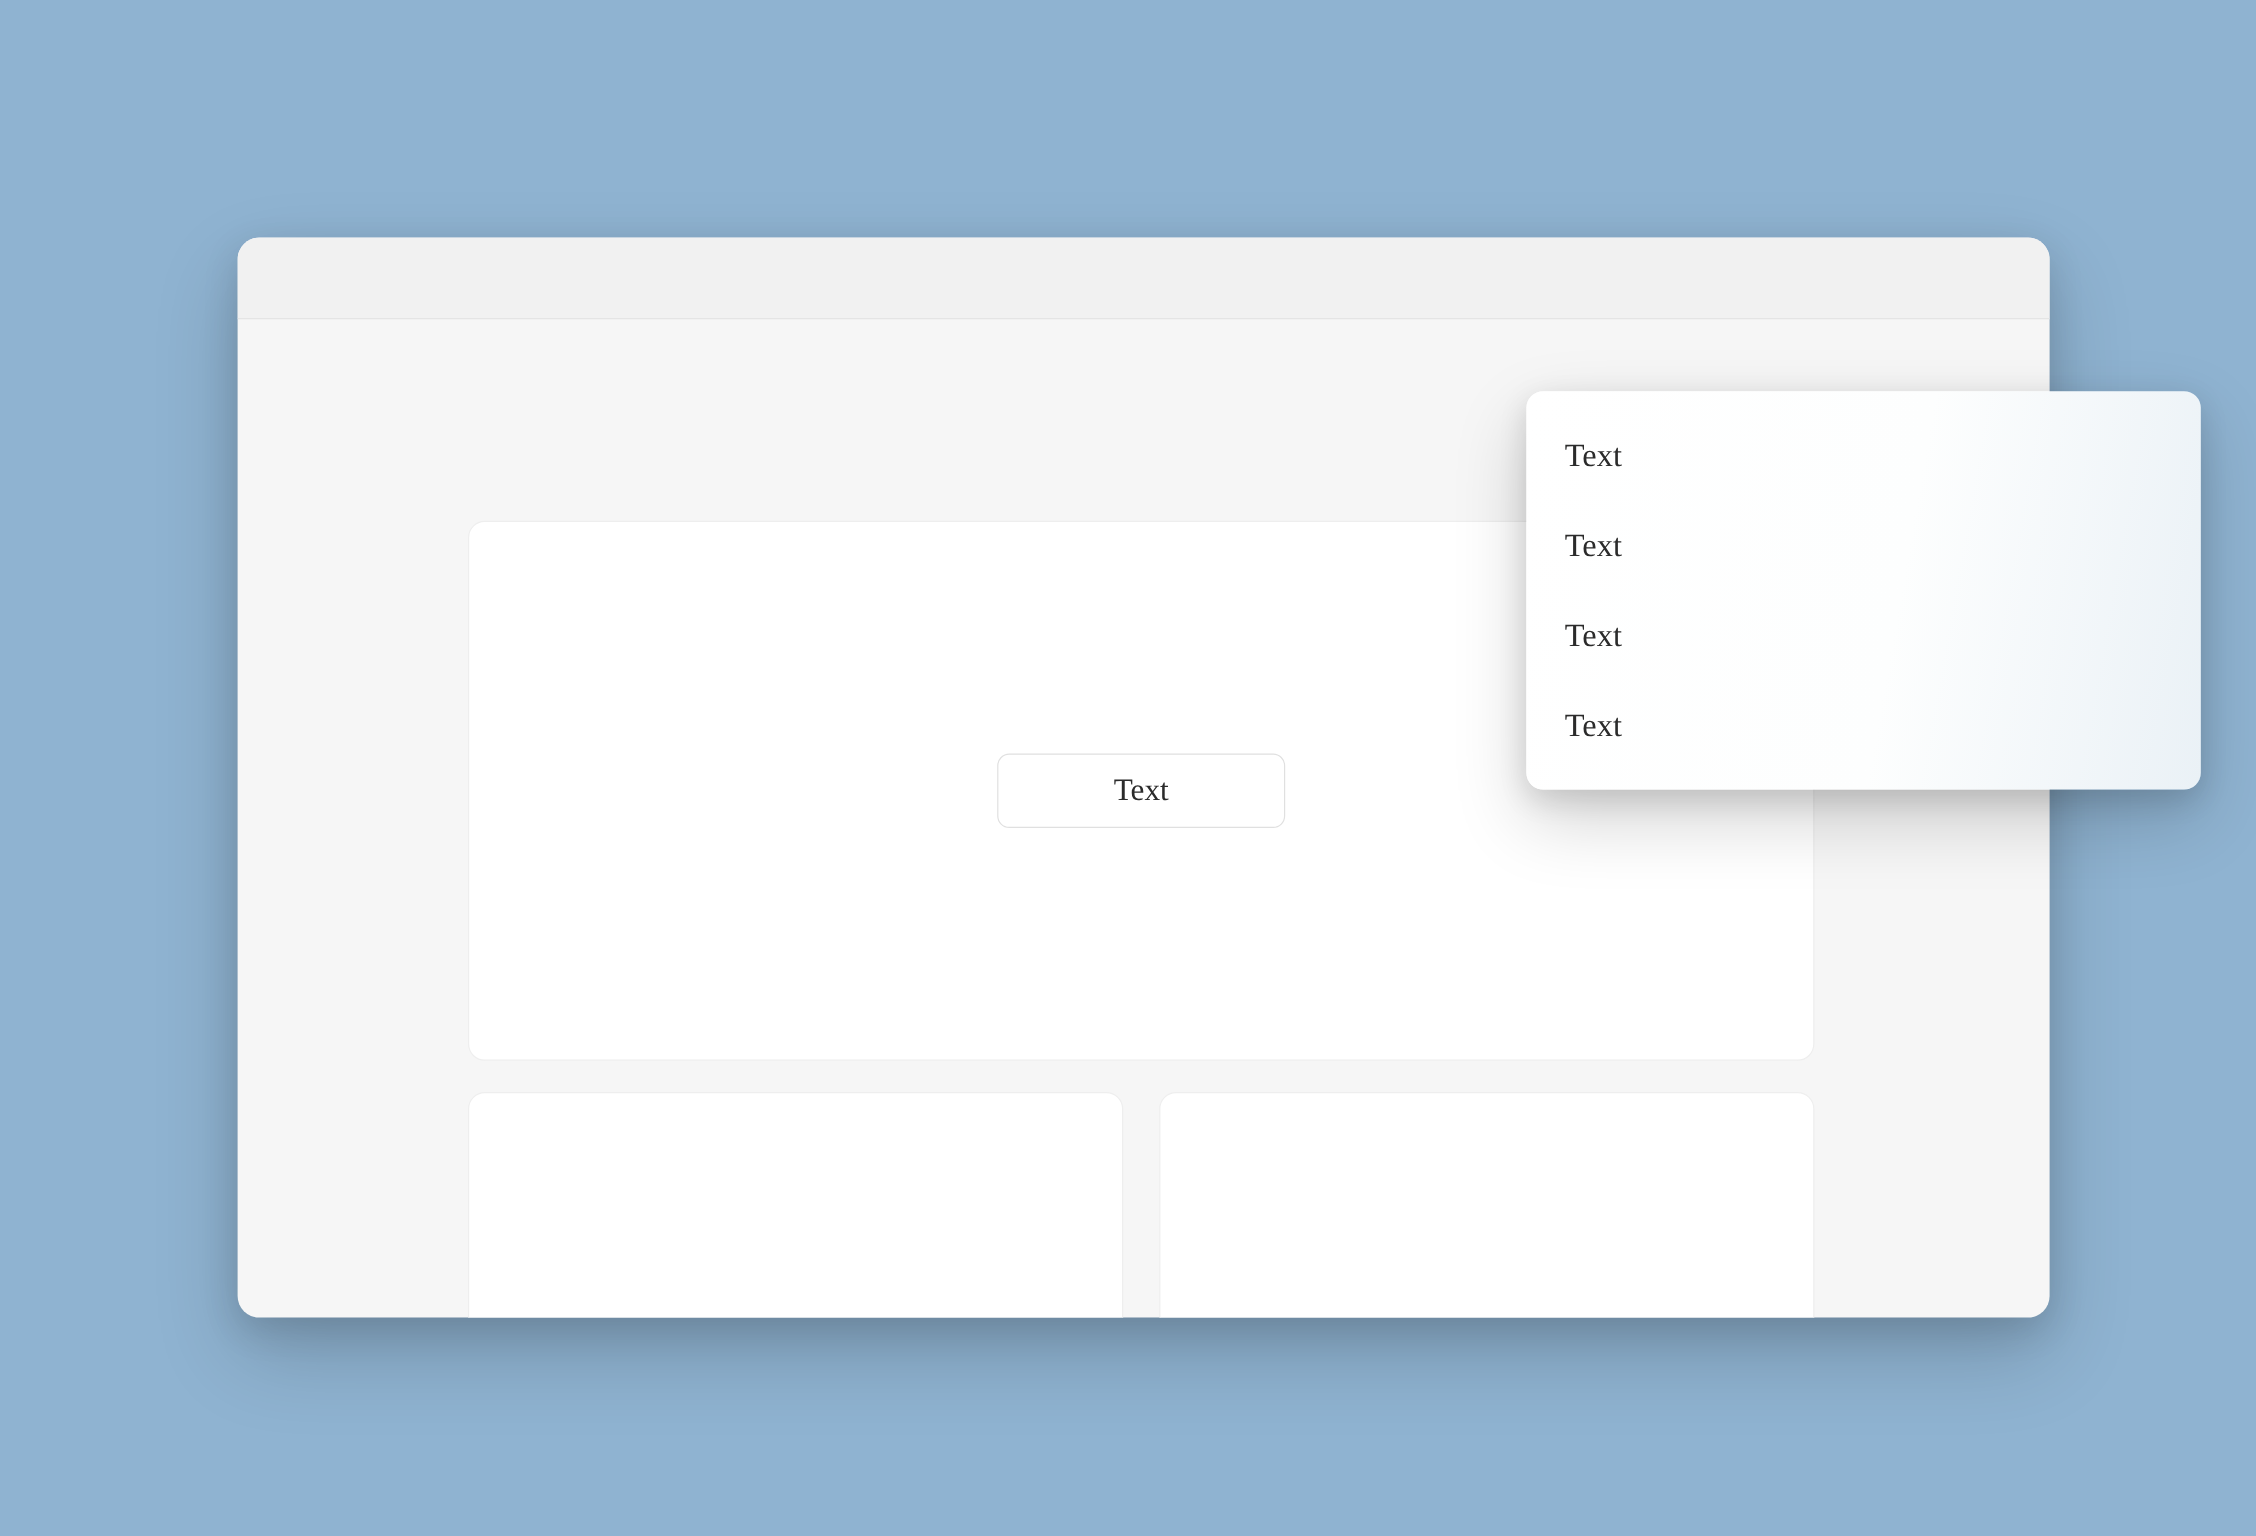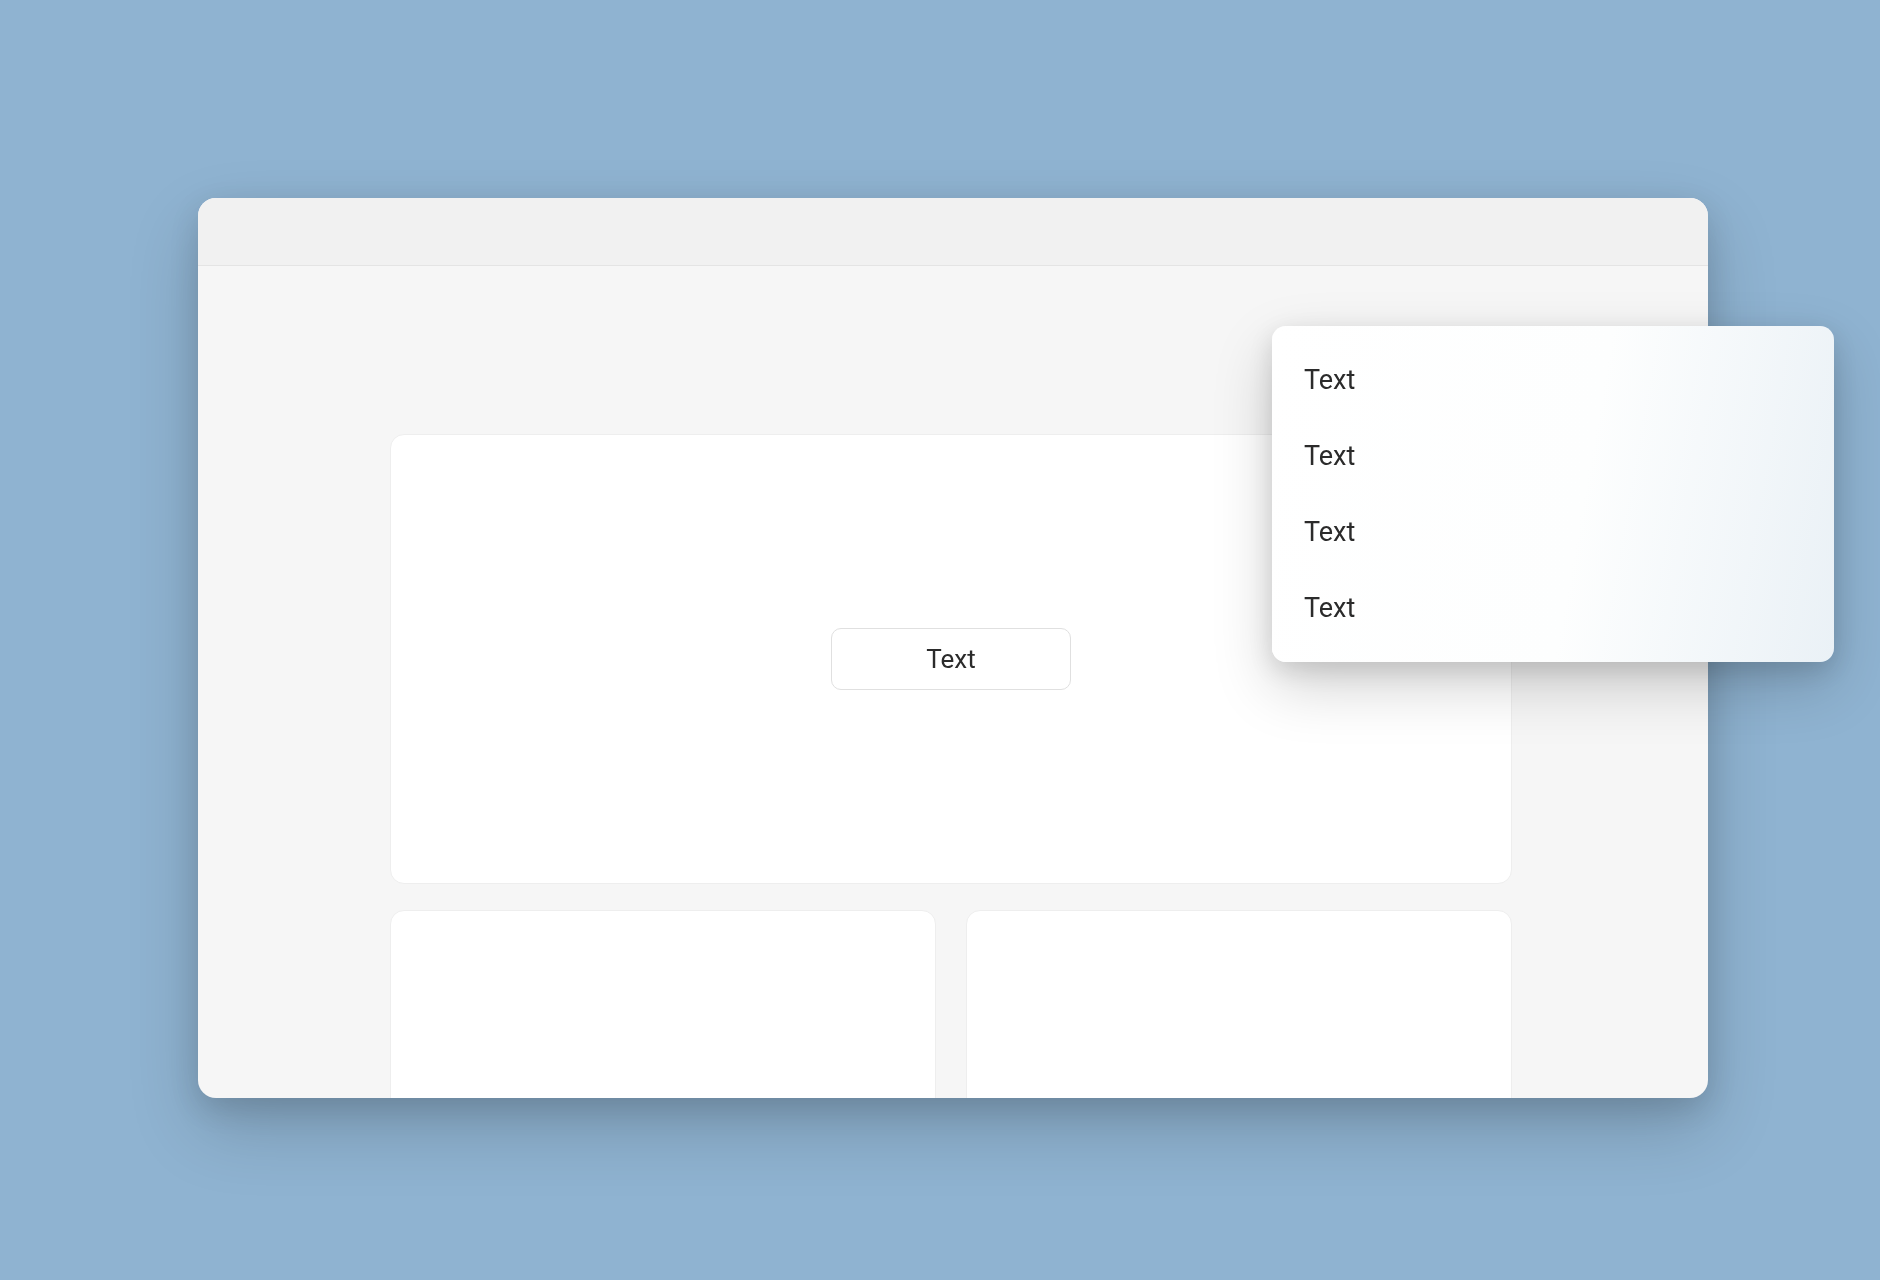--- a/index.html
+++ b/index.html
@@ -1,18 +1,19 @@
 <!DOCTYPE html>
 <html><head>
   <meta charset="utf-8">
   <style>
     * {
       margin: 0;
       padding: 0;
       box-sizing: border-box;
+      font-family: Liberation Serif, serif;
     }
 
     body {
       width: 1880px;
       height: 1280px;
       background: #8fb3d1;
       font-family: -apple-system, BlinkMacSystemFont, "Segoe UI", Roboto, Helvetica, Arial, sans-serif;
       position: relative;
       overflow: hidden;
     }

